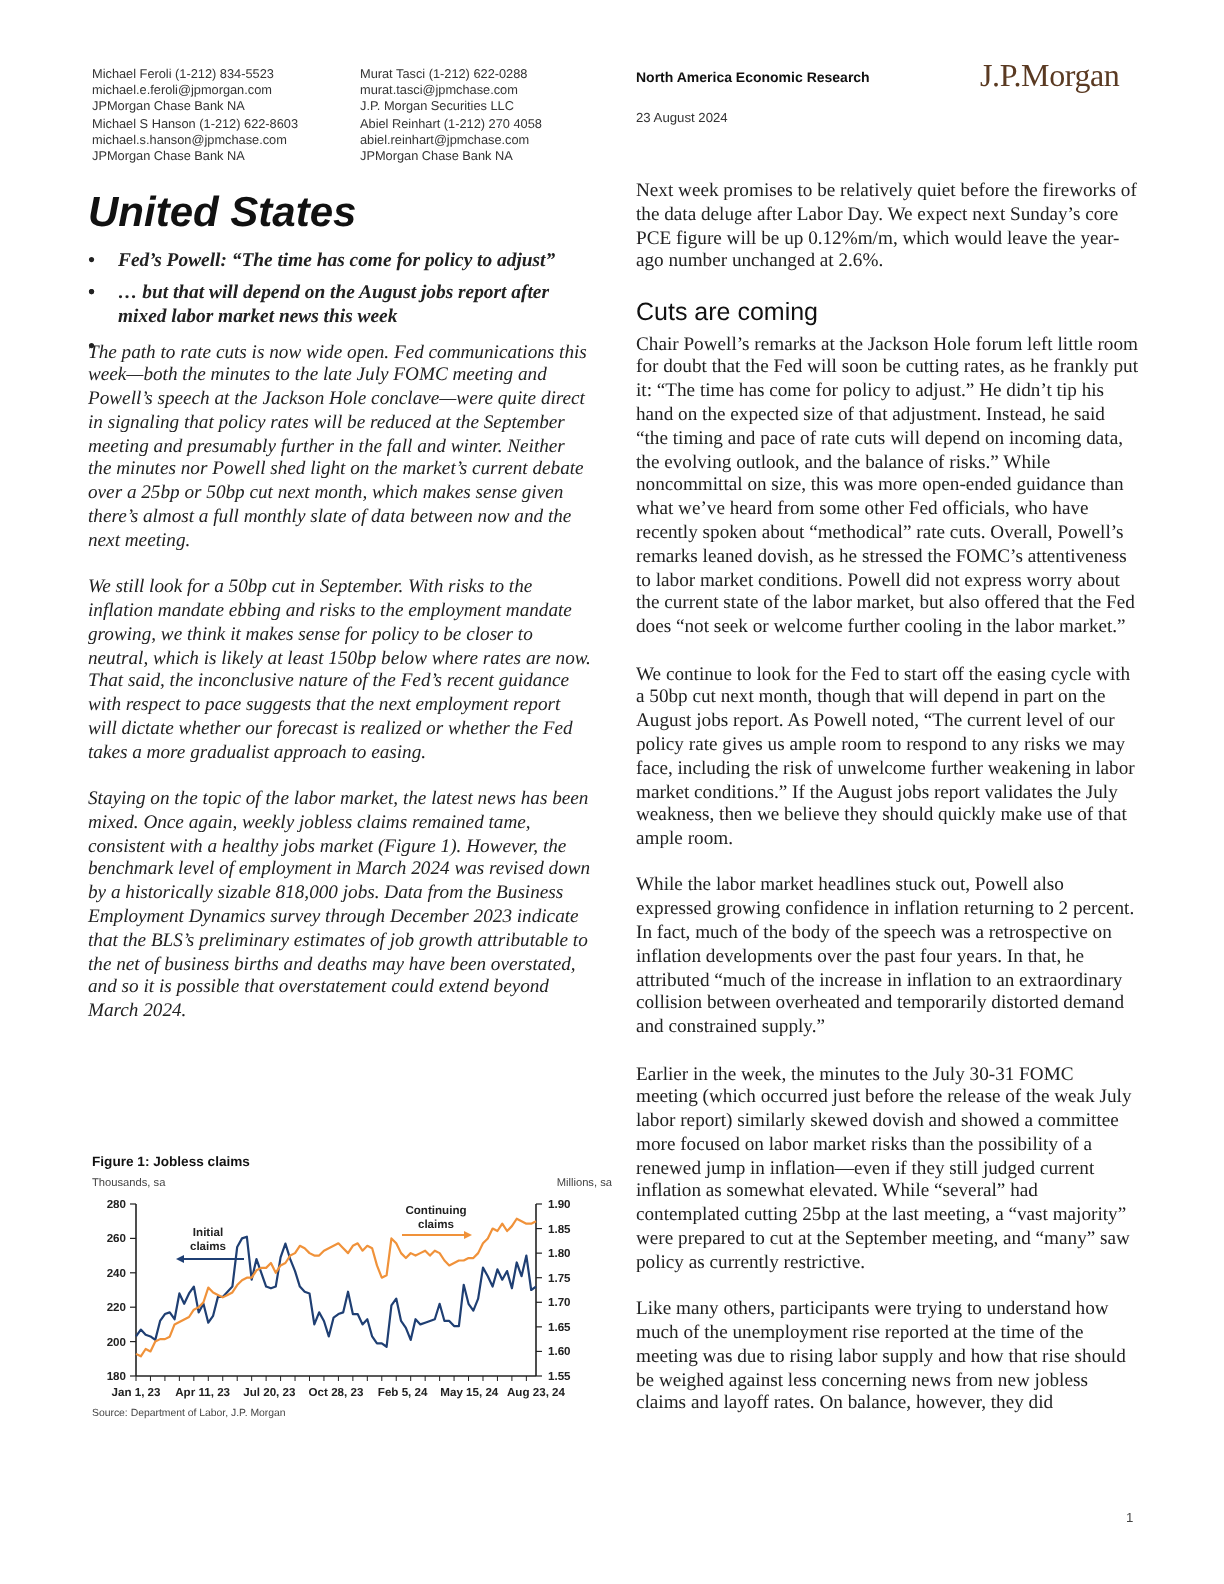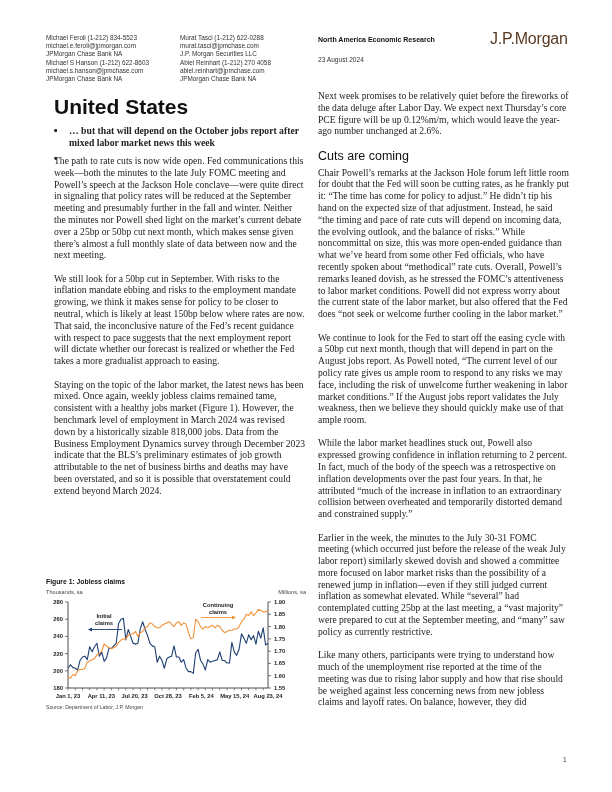--- a/index.html
+++ b/index.html
@@ -6,24 +6,24 @@
   body { width: 612px; height: 792px; position: relative; overflow: hidden; color: #222; }
 
   .hdr-block { position: absolute; font-family: "Liberation Sans", sans-serif; font-size: 6.4px; line-height: 7.9px; color: #333; }
   .hdr-block div { white-space: nowrap; }
   #auth-col-1 { left: 46px; top: 34px; }
   #auth-col-2 { left: 180px; top: 34px; }
   .auth-group { margin-bottom: 1px; }
 
   #research-title { position: absolute; left: 318px; top: 36px; font-family: "Liberation Sans", sans-serif; font-weight: bold; font-size: 7px; color: #111; }
   #report-date { position: absolute; left: 318px; top: 56px; font-family: "Liberation Sans", sans-serif; font-size: 6.6px; color: #333; }
-  #logo { position: absolute; left: 490px; top: 30px; font-family: Liberation Sans, sans-serif; font-size: 16px; color: #5a3a22; letter-spacing: -0.2px; }
+  #logo { position: absolute; left: 490px; top: 30px; font-family: Liberation Serif, serif; font-size: 16px; color: #5a3a22; letter-spacing: -0.2px; }
 
   .col { position: absolute; font-family: "Liberation Serif", serif; font-size: 9.6px; line-height: 11.8px; color: #222; text-align: left; }
-  #left-col { left: 54px; top: 95px; width: 252px; }
+  #left-col { left: 44px; top: 95px; width: 252px; font-style: italic; }
   #right-col { left: 318px; top: 90px; width: 252px; }
   .col p { margin: 0 0 11.5px 0; }
 
   #page-title { font-family: "Liberation Sans", sans-serif; font-weight: bold; font-size: 21px; line-height: 24px; color: #111; margin: 0 0 6px 0; }
   .bullets { list-style: none; margin: 0 0 6px 0; padding: 0; }
   .bullets li { position: relative; padding-left: 15px; font-weight: bold; font-size: 9.7px; line-height: 12px; margin-bottom: 3.5px; color: #222; }
   .bullets li .dot { position: absolute; left: 0; top: 0; }
 
   .sec-head { font-family: "Liberation Sans", sans-serif; font-weight: normal; font-size: 12.5px; line-height: 14px; margin: 0 0 4px 0; color: #111; }
 
@@ -65,23 +65,23 @@
   </div>
 </div>
 
 <div id="research-title">North America Economic Research</div>
 <div id="report-date">23 August 2024</div>
 <div id="logo">J.P.Morgan</div>
 
 <div class="col" id="left-col">
   <h1 id="page-title">United States</h1>
   <ul class="bullets">
+    <li><span class="dot">•</span><span>Fed’s Powell: “The time has come for policy to adjust”</span></li>
     <li><span class="dot">•</span></li>
-    <li><span class="dot">•</span></li>
-    <li><span class="dot">•</span><span>… but that will depend on the October jobs report after mixed labor market news this week</span></li>
+    <li><span class="dot">•</span><span>… but that will depend on the August jobs report after mixed labor market news this week</span></li>
     <li><span class="dot">•</span></li>
   </ul>
   <p>The path to rate cuts is now wide open. Fed communications this week—both the minutes to the late July FOMC meeting and Powell’s speech at the Jackson Hole conclave—were quite direct in signaling that policy rates will be reduced at the September meeting and presumably further in the fall and winter. Neither the minutes nor Powell shed light on the market’s current debate over a 25bp or 50bp cut next month, which makes sense given there’s almost a full monthly slate of data between now and the next meeting.</p>
   <p>We still look for a 50bp cut in September. With risks to the inflation mandate ebbing and risks to the employment mandate growing, we think it makes sense for policy to be closer to neutral, which is likely at least 150bp below where rates are now. That said, the inconclusive nature of the Fed’s recent guidance with respect to pace suggests that the next employment report will dictate whether our forecast is realized or whether the Fed takes a more gradualist approach to easing.</p>
   <p>Staying on the topic of the labor market, the latest news has been mixed. Once again, weekly jobless claims remained tame, consistent with a healthy jobs market (Figure 1). However, the benchmark level of employment in March 2024 was revised down by a historically sizable 818,000 jobs. Data from the Business Employment Dynamics survey through December 2023 indicate that the BLS’s preliminary estimates of job growth attributable to the net of business births and deaths may have been overstated, and so it is possible that overstatement could extend beyond March 2024.</p>
 </div>
 
 <div id="figure">
   <div id="fig-title">Figure 1: Jobless claims</div>
   <div id="fig-left-unit">Thousands, sa</div>
@@ -167,21 +167,21 @@
         <text x="172" y="13" text-anchor="middle" font-size="5.8" font-weight="bold" fill="#222">Continuing</text>
         <text x="172" y="20" text-anchor="middle" font-size="5.8" font-weight="bold" fill="#222">claims</text>
         <line x1="155" y1="23.5" x2="186" y2="23.5" stroke="#f0923a" stroke-width="0.9"></line>
         <polygon points="190,23.5 186,21.5 186,25.5" fill="#f0923a"></polygon>
       </g>
   </svg>
   <div id="fig-source">Source: Department of Labor, J.P. Morgan</div>
 </div>
 
 <div class="col" id="right-col">
-  <p>Next week promises to be relatively quiet before the fireworks of the data deluge after Labor Day. We expect next Thursday’s core PCE figure will be up 0.12%m/m, which would leave the year-ago number unchanged at 2.6%.</p>
+  <p>Next week promises to be relatively quiet before the fireworks of the data deluge after Labor Day. We expect next Sunday’s core PCE figure will be up 0.12%m/m, which would leave the year-ago number unchanged at 2.6%.</p>
   <h2 class="sec-head">Cuts are coming</h2>
   <p>Chair Powell’s remarks at the Jackson Hole forum left little room for doubt that the Fed will soon be cutting rates, as he frankly put it: “The time has come for policy to adjust.” He didn’t tip his hand on the expected size of that adjustment. Instead, he said “the timing and pace of rate cuts will depend on incoming data, the evolving outlook, and the balance of risks.” While noncommittal on size, this was more open-ended guidance than what we’ve heard from some other Fed officials, who have recently spoken about “methodical” rate cuts. Overall, Powell’s remarks leaned dovish, as he stressed the FOMC’s attentiveness to labor market conditions. Powell did not express worry about the current state of the labor market, but also offered that the Fed does “not seek or welcome further cooling in the labor market.”</p>
   <p>We continue to look for the Fed to start off the easing cycle with a 50bp cut next month, though that will depend in part on the August jobs report. As Powell noted, “The current level of our policy rate gives us ample room to respond to any risks we may face, including the risk of unwelcome further weakening in labor market conditions.” If the August jobs report validates the July weakness, then we believe they should quickly make use of that ample room.</p>
   <p>While the labor market headlines stuck out, Powell also expressed growing confidence in inflation returning to 2 percent. In fact, much of the body of the speech was a retrospective on inflation developments over the past four years.  In that, he attributed “much of the increase in inflation to an extraordinary collision between overheated and temporarily distorted demand and constrained supply.”</p>
   <p>Earlier in the week, the minutes to the July 30-31 FOMC meeting (which occurred just before the release of the weak July labor report) similarly skewed dovish and showed a committee more focused on labor market risks than the possibility of a renewed jump in inflation—even if they still judged current inflation as somewhat elevated. While “several” had contemplated cutting 25bp at the last meeting, a “vast majority” were prepared to cut at the September meeting, and “many” saw policy as currently restrictive.</p>
   <p>Like many others, participants were trying to understand how much of the unemployment rise reported at the time of the meeting was due to rising labor supply and how that rise should be weighed against less concerning news from new jobless claims and layoff rates. On balance, however, they did</p>
 </div>
 
 <div id="page-number">1</div>
 

